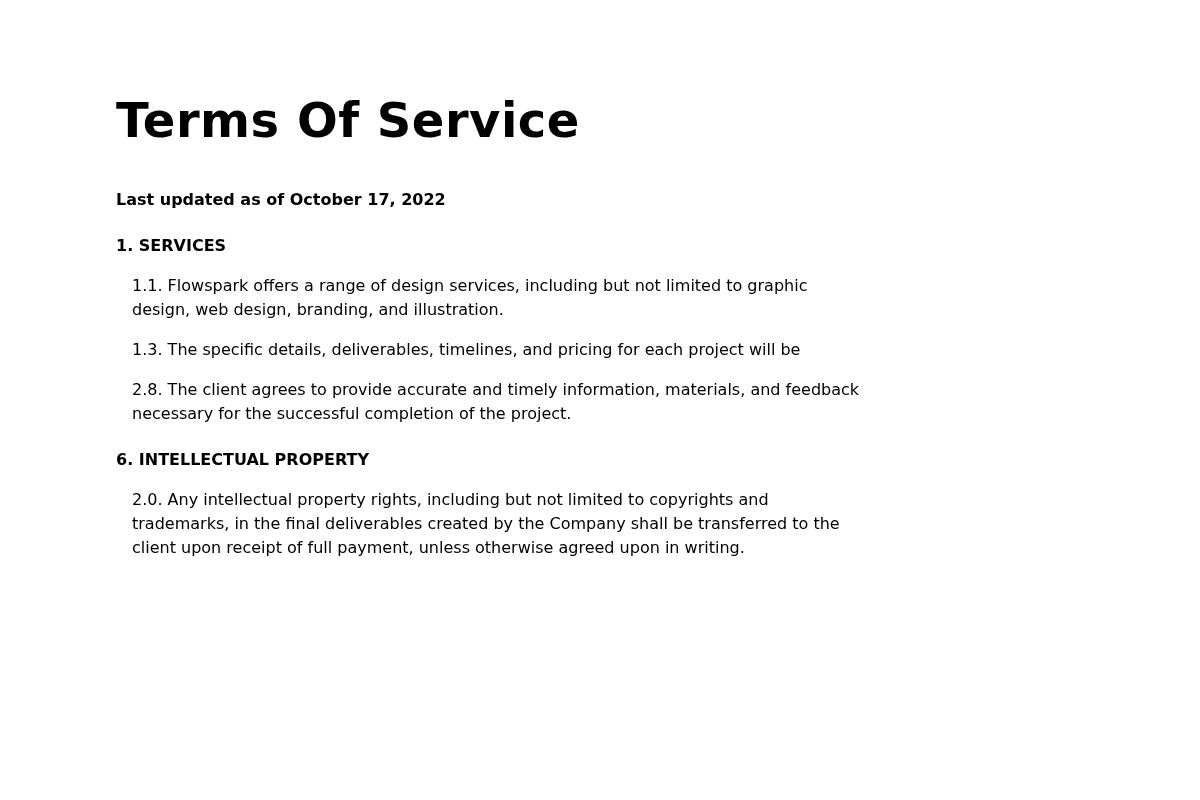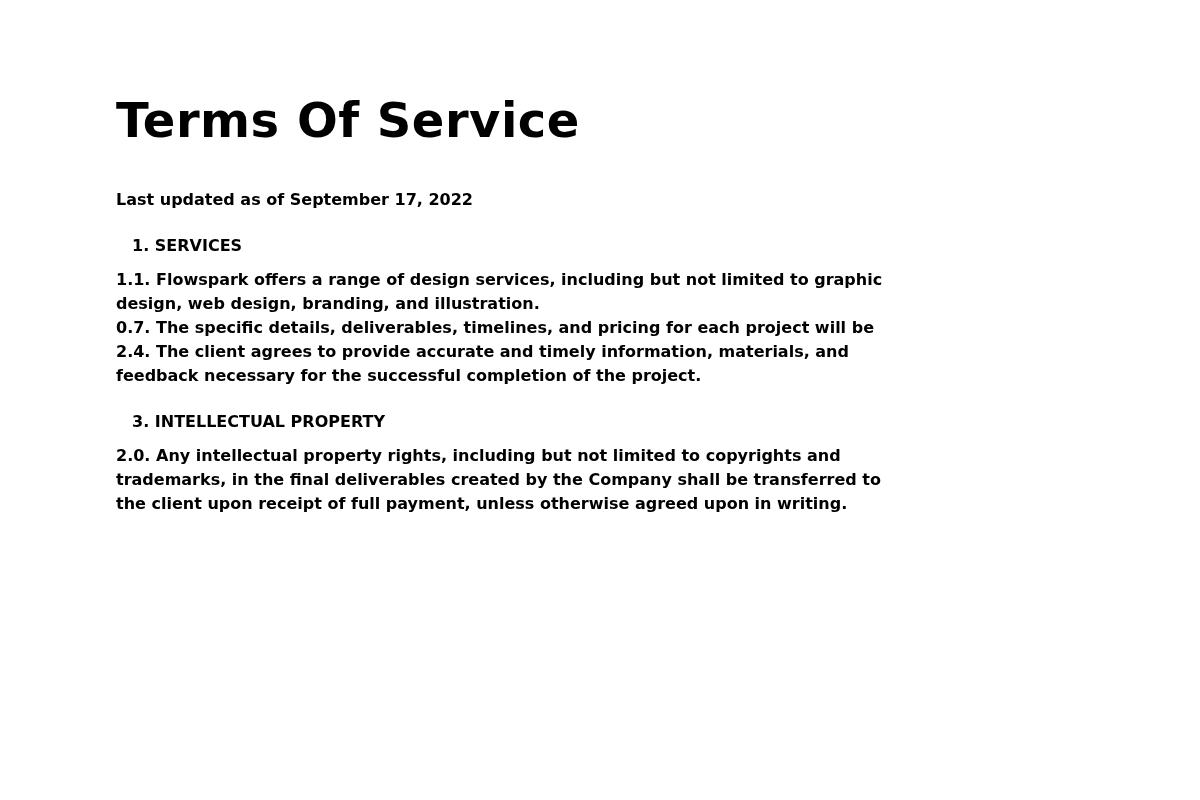--- a/index.html
+++ b/index.html
@@ -33,59 +33,59 @@
     font-size: 16px;
     line-height: 24px;
     font-weight: 700;
     margin: 0;
     color: #000000;
   }
   .section-heading {
     font-size: 16px;
     line-height: 24px;
     font-weight: 700;
-    margin: 22px 0 10px 16px;
+    margin: 22px 0 10px 0;
     color: #000000;
   }
   .clauses {
     margin: 0;
   }
   .clause {
     font-size: 16px;
     line-height: 24px;
-    font-weight: 700;
-    margin: 0;
+    font-weight: 400;
+    margin: 16px;
     color: #000000;
   }
 </style>
 </head>
 <body>
 
 <div class="page">
   <div class="doc">
 
     <h1 class="doc-title">Terms Of Service</h1>
 
-    <p class="last-updated">Last updated as of September 17, 2022</p>
+    <p class="last-updated">Last updated as of October 17, 2022</p>
 
     <section>
       <h2 class="section-heading">1. SERVICES</h2>
       <div class="clauses">
         <p class="clause">1.1. Flowspark offers a range of design services, including but not limited to graphic design, web design, branding, and illustration.</p>
-        <p class="clause">0.7. The specific details, deliverables, timelines, and pricing for each project will be</p>
+        <p class="clause">1.3. The specific details, deliverables, timelines, and pricing for each project will be</p>
       </div>
     </section>
 
     <section>
       <div class="clauses">
-        <p class="clause">2.4. The client agrees to provide accurate and timely information, materials, and feedback necessary for the successful completion of the project.</p>
+        <p class="clause">2.8. The client agrees to provide accurate and timely information, materials, and feedback necessary for the successful completion of the project.</p>
       </div>
     </section>
 
     <section>
-      <h2 class="section-heading">3. INTELLECTUAL PROPERTY</h2>
+      <h2 class="section-heading">6. INTELLECTUAL PROPERTY</h2>
       <div class="clauses">
         <p class="clause">2.0. Any intellectual property rights, including but not limited to copyrights and trademarks, in the final deliverables created by the Company shall be transferred to the client upon receipt of full payment, unless otherwise agreed upon in writing.</p>
       </div>
     </section>
 
   </div>
 </div>
 
 </body></html>

